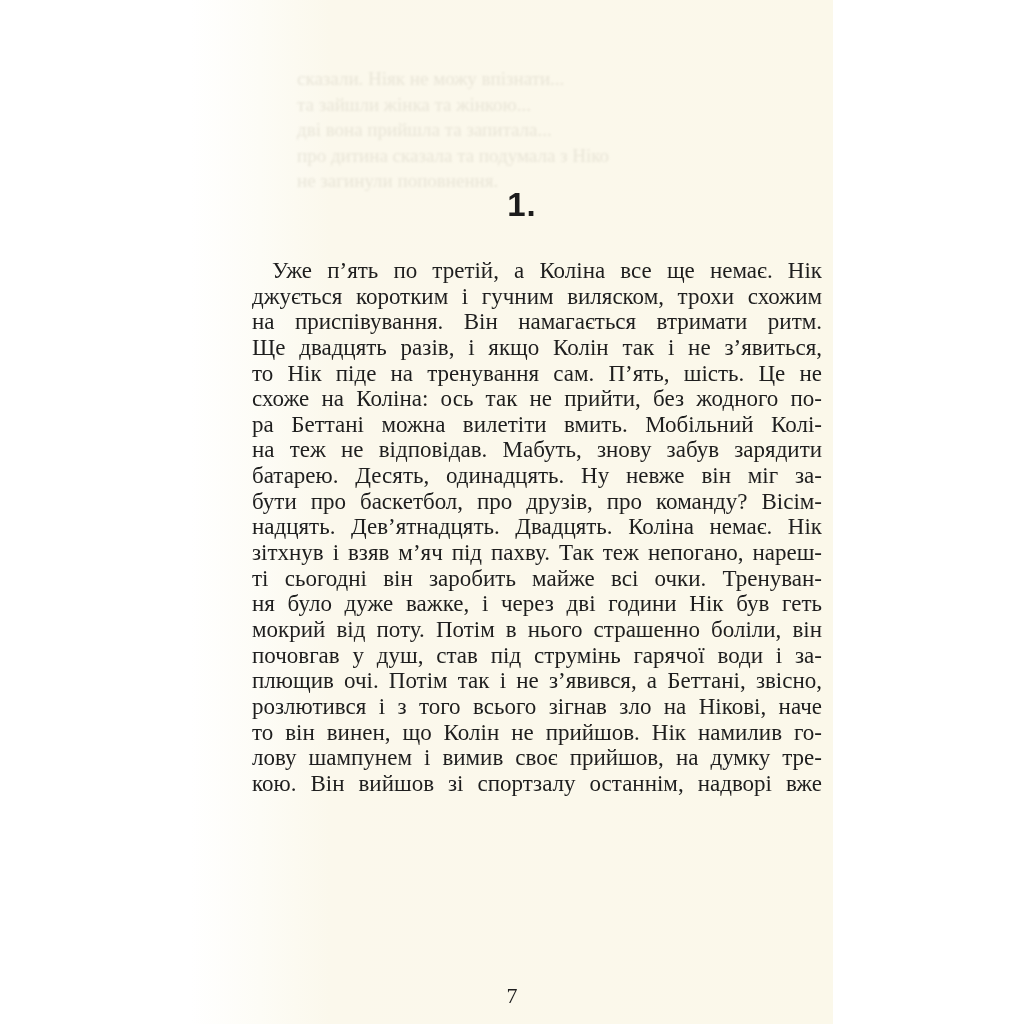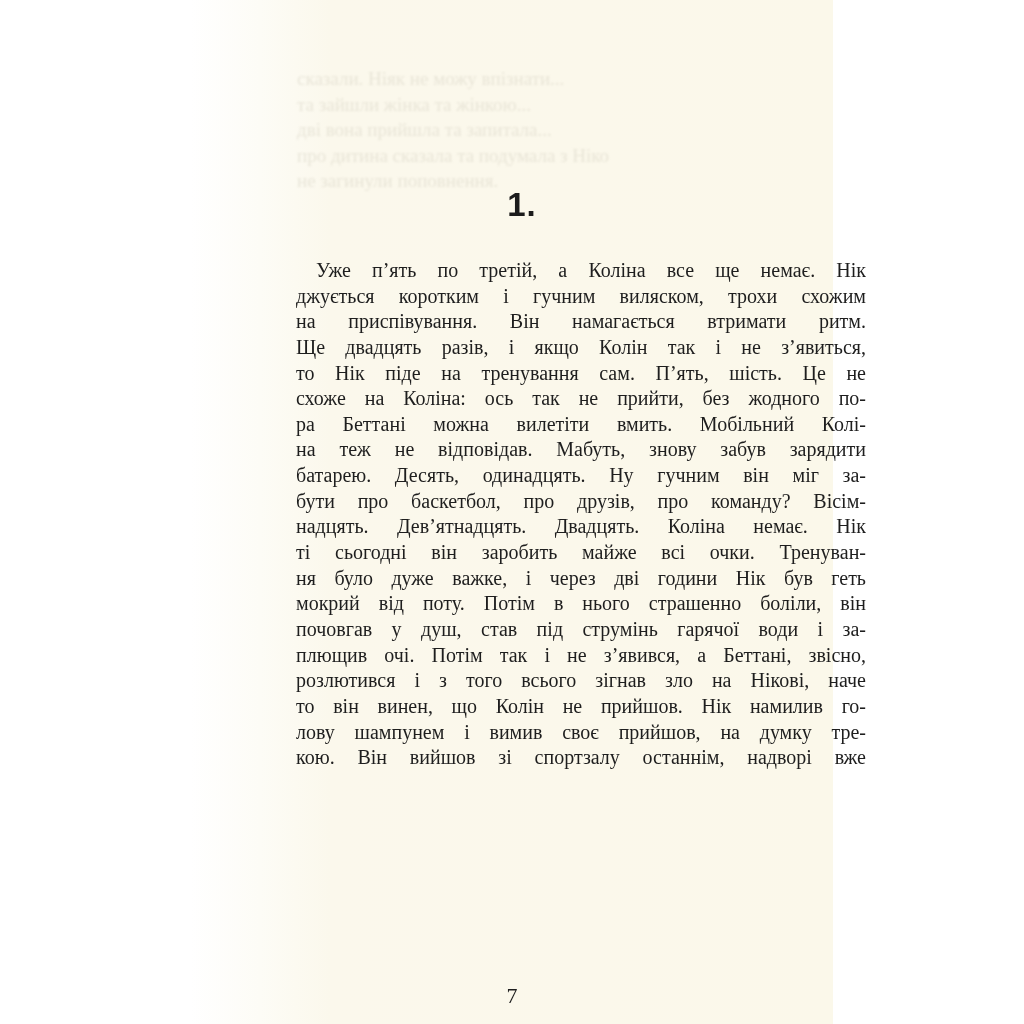--- a/index.html
+++ b/index.html
@@ -20,21 +20,21 @@
   }
   .bleed div { height: 25.5px; }
   .chapter-heading {
     position: absolute; left: 0; width: 1024px; top: 186px;
     text-align: center; font-family: "Liberation Sans", sans-serif;
     font-weight: bold; font-size: 33px; color: #1c1c1c; letter-spacing: 1px;
     padding-left: 20px; box-sizing: border-box;
   }
   .body-text {
     position: absolute; left: 252px; top: 258px; width: 570px;
-    font-size: 20px; line-height: 25.65px; color: #1e1e1e; margin-left: 44px;
+    font-size: 23px; line-height: 25.65px; color: #1e1e1e;
   }
   .line {
     display: block; height: 25.65px; white-space: nowrap;
     text-align: justify; text-align-last: justify;
   }
   .line.first { text-indent: 20px; }
   .page-number {
     position: absolute; left: 0; width: 1024px; top: 983px;
     text-align: center; font-size: 22px; color: #1e1e1e;
   }
@@ -56,23 +56,24 @@
 
 <div class="body-text">
   <span class="line first">Уже п’ять по третій, а Коліна все ще немає. Нік</span>
   <span class="line">джується коротким і гучним виляском, трохи схожим</span>
   <span class="line">на приспівування. Він намагається втримати ритм.</span>
   <span class="line">Ще двадцять разів, і якщо Колін так і не з’явиться,</span>
   <span class="line">то Нік піде на тренування сам. П’ять, шість. Це не</span>
   <span class="line">схоже на Коліна: ось так не прийти, без жодного по-</span>
   <span class="line">ра Беттані можна вилетіти вмить. Мобільний Колі-</span>
   <span class="line">на теж не відповідав. Мабуть, знову забув зарядити</span>
-  <span class="line">батарею. Десять, одинадцять. Ну гучним він міг за-</span>
+  <span class="line">батарею. Десять, одинадцять. Ну невже він міг за-</span>
   <span class="line">бути про баскетбол, про друзів, про команду? Вісім-</span>
   <span class="line">надцять. Дев’ятнадцять. Двадцять. Коліна немає. Нік</span>
+  <span class="line">зітхнув і взяв м’яч під пахву. Так теж непогано, нареш-</span>
   <span class="line">ті сьогодні він заробить майже всі очки. Тренуван-</span>
   <span class="line">ня було дуже важке, і через дві години Нік був геть</span>
   <span class="line">мокрий від поту. Потім в нього страшенно боліли, він</span>
   <span class="line">почовгав у душ, став під струмінь гарячої води і за-</span>
   <span class="line">плющив очі. Потім так і не з’явився, а Беттані, звісно,</span>
   <span class="line">розлютився і з того всього зігнав зло на Нікові, наче</span>
   <span class="line">то він винен, що Колін не прийшов. Нік намилив го-</span>
   <span class="line">лову шампунем і вимив своє прийшов, на думку тре-</span>
   <span class="line">кою. Він вийшов зі спортзалу останнім, надворі вже</span>
 </div>

